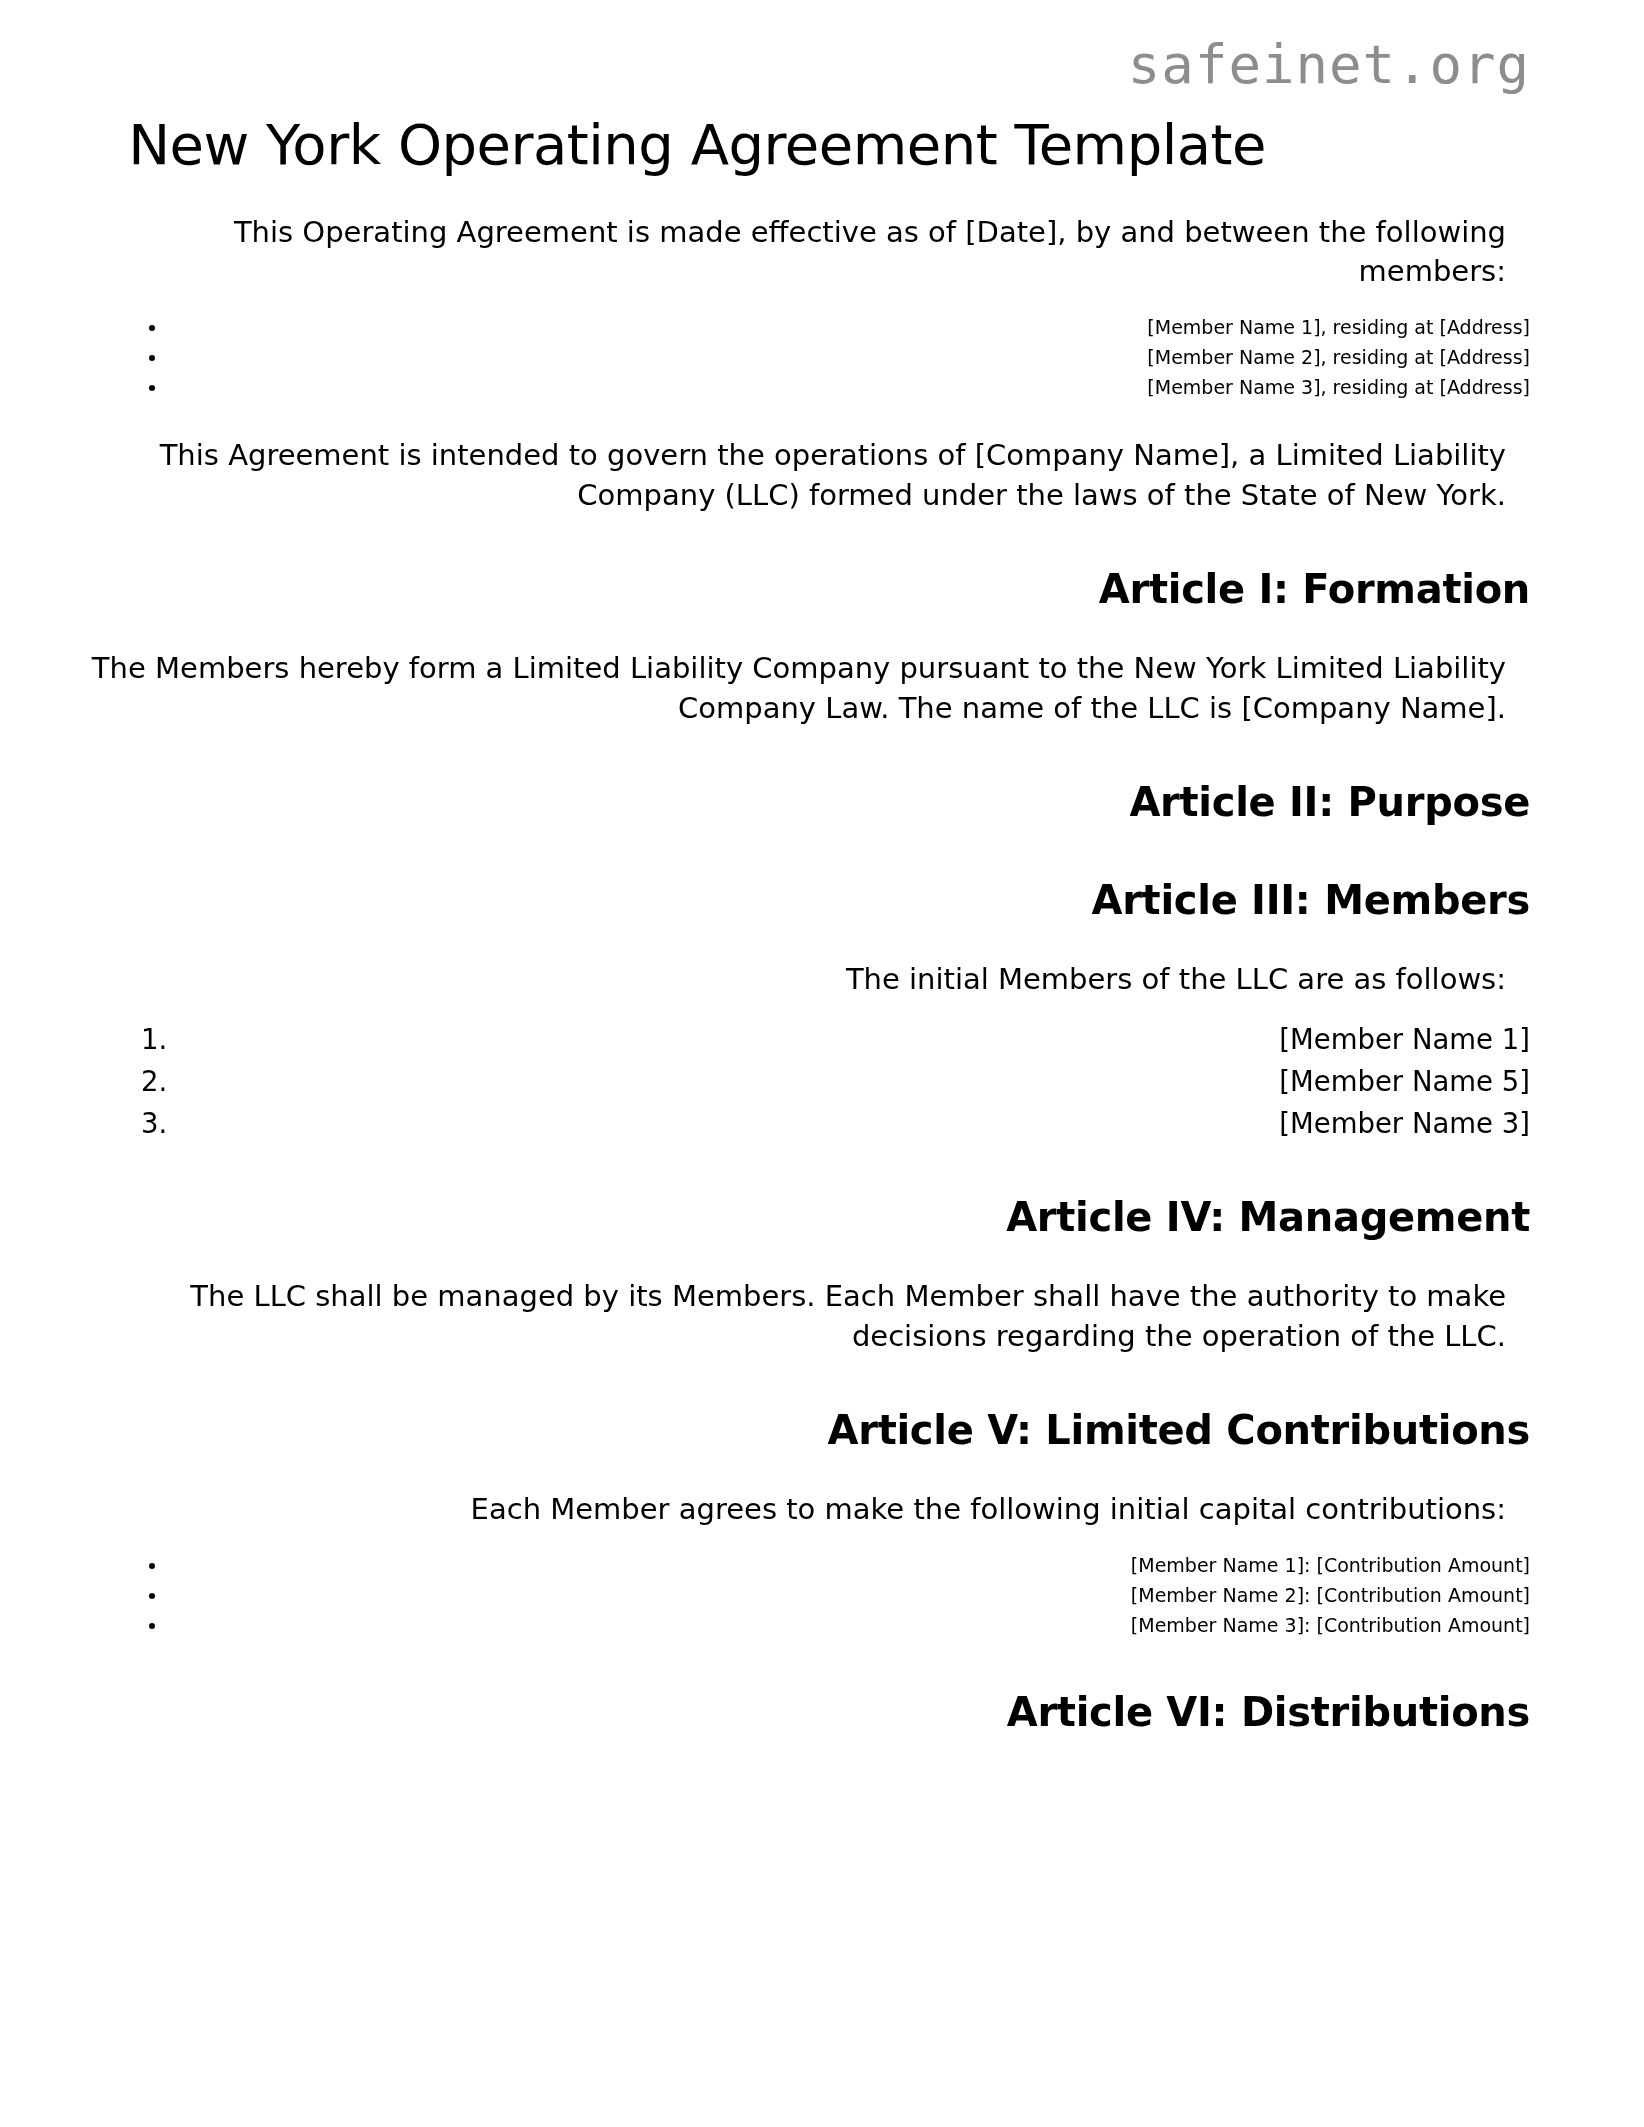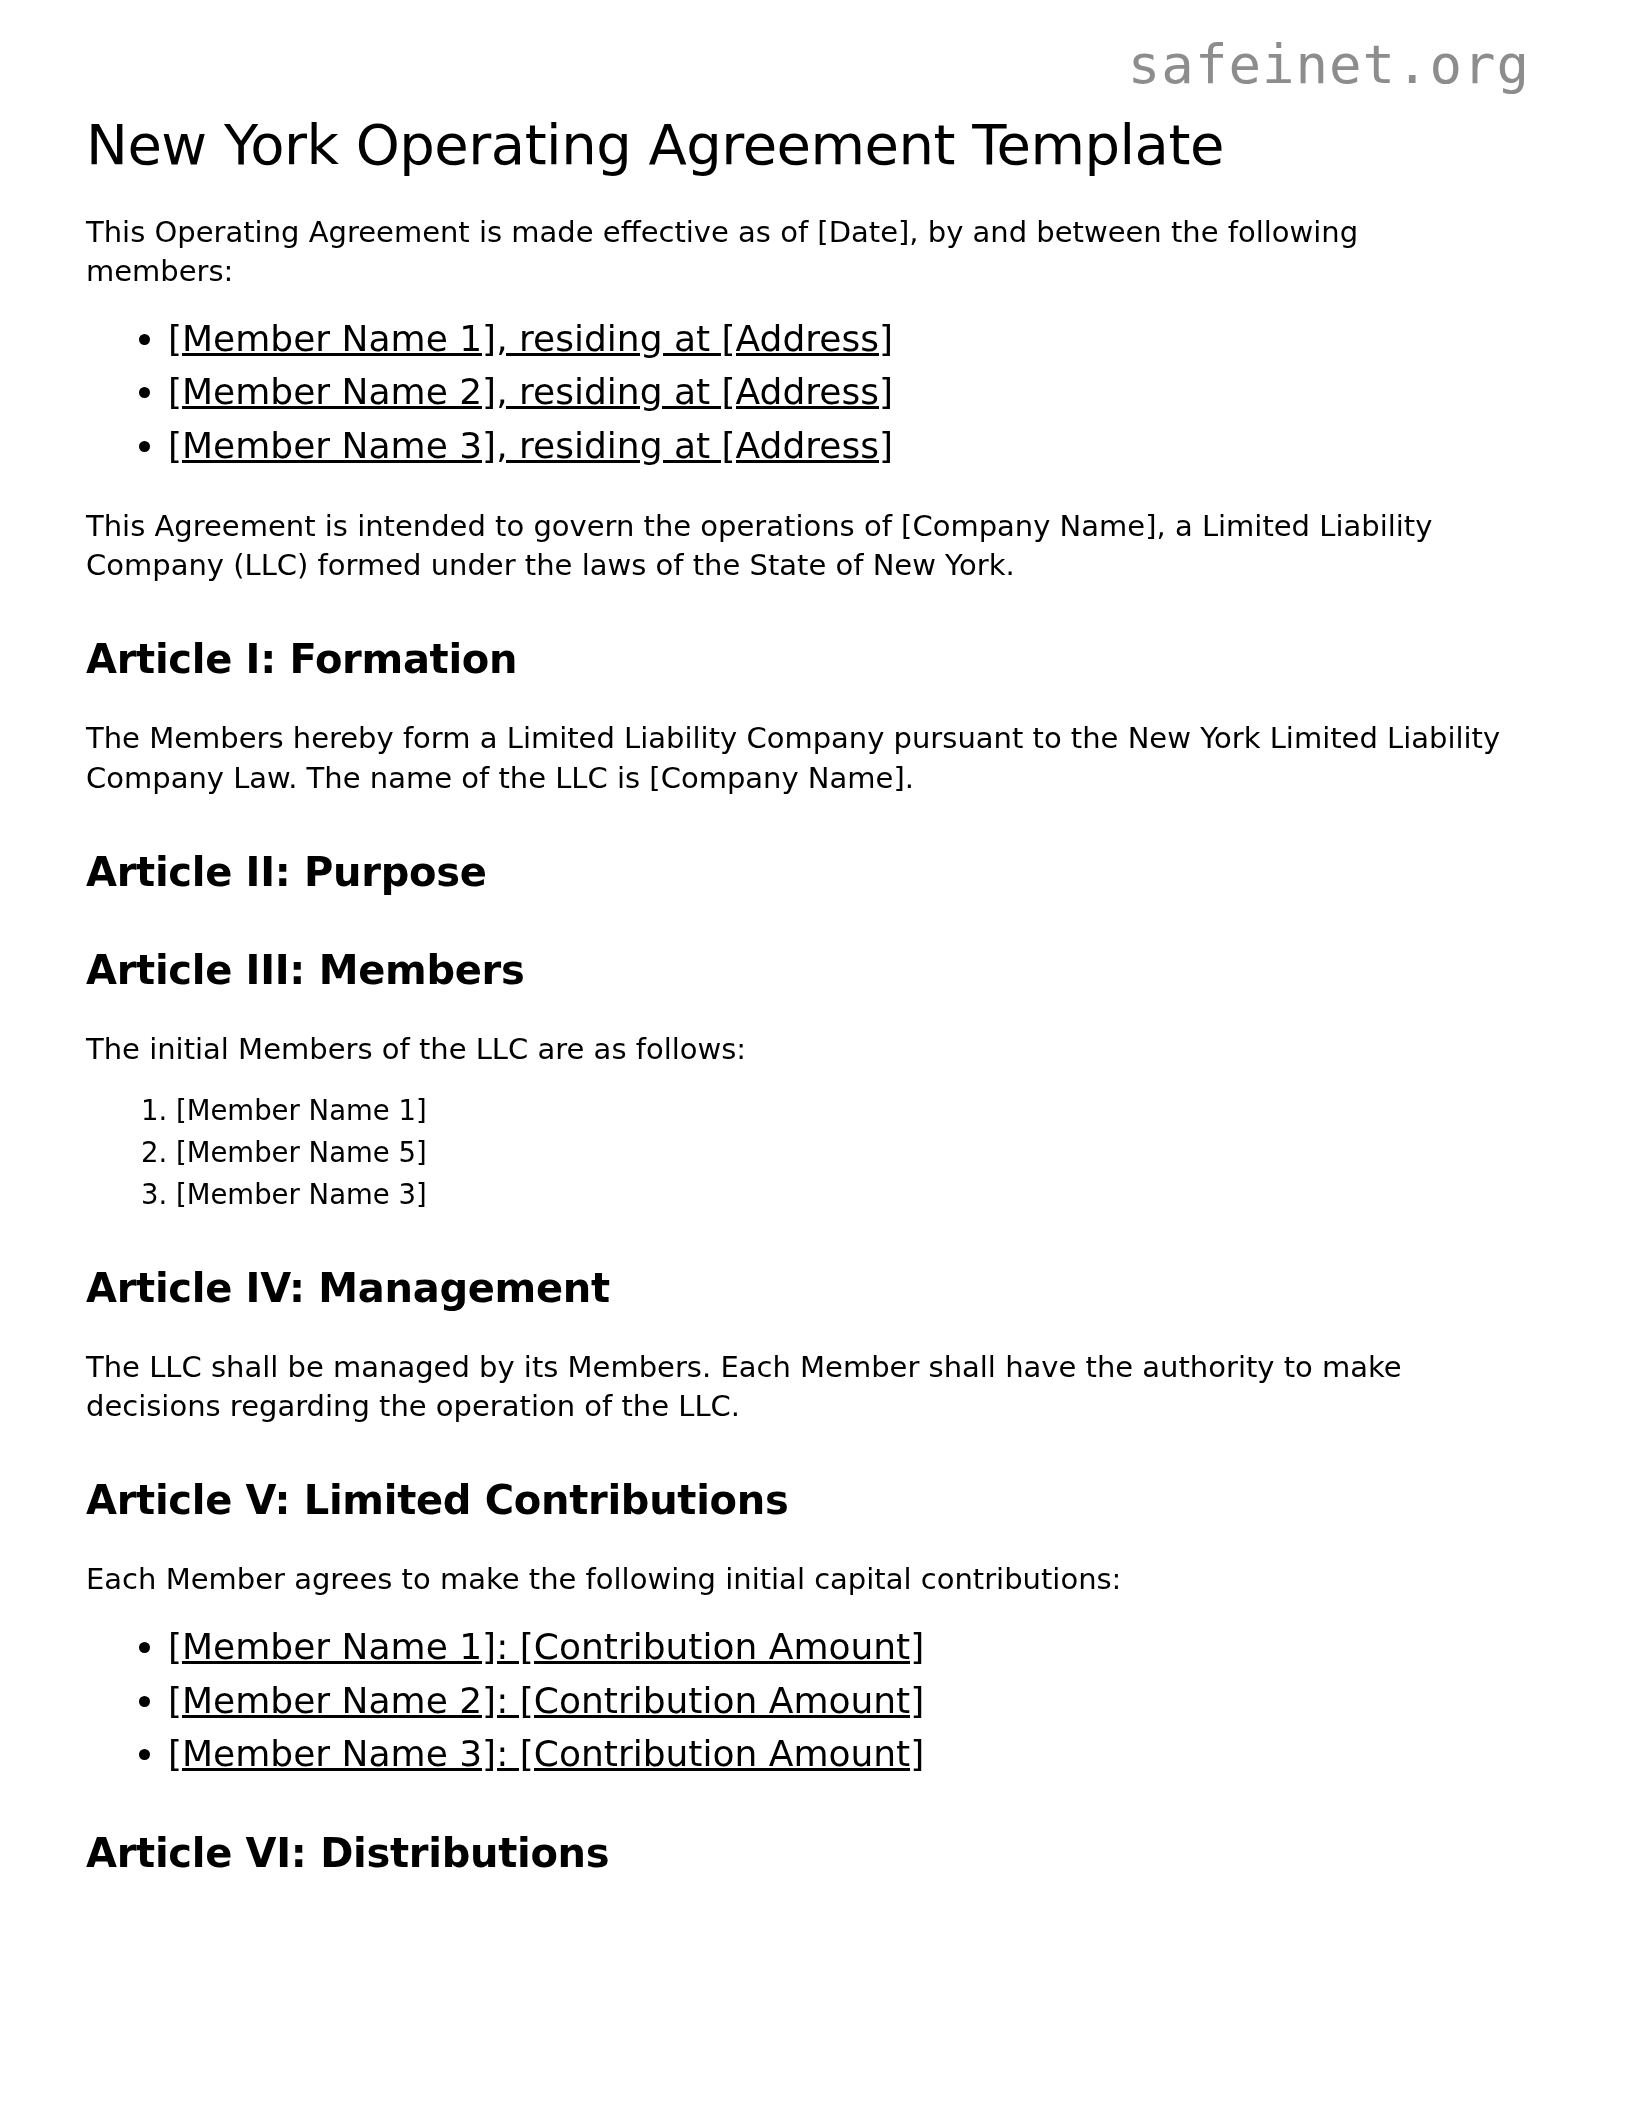--- a/index.html
+++ b/index.html
@@ -14,20 +14,21 @@
     color: #000000;
     -webkit-font-smoothing: antialiased;
   }
   .page {
     position: relative;
     width: 1616px;
     min-height: 2127px;
     box-sizing: border-box;
     padding: 60px 86px 40px 86px;
     background: #ffffff;
+    text-align: right;
   }
   .watermark {
     position: absolute;
     top: 38px;
     right: 86px;
     font-family: "DejaVu Sans Mono", monospace;
     font-size: 54px;
     letter-spacing: 1px;
     color: #8d8d8d;
     line-height: 1;
@@ -53,24 +54,23 @@
     line-height: 1.2;
     margin: 50px 0 0 0;
     letter-spacing: -0.3px;
   }
   ul.bullets {
     margin: 22px 0 0 0;
     padding-left: 78px;
     list-style: disc;
   }
   ul.bullets li {
-    font-size: 36px;
+    font-size: 19px;
     line-height: 1.38;
     margin: 0 0 4px 4px;
-    text-decoration: underline;
   }
   ol.numbers {
     margin: 22px 0 0 0;
     padding-left: 90px;
     list-style: decimal;
   }
   ol.numbers li {
     font-size: 27.5px;
     line-height: 1.38;
     margin: 0 0 4px 0;

